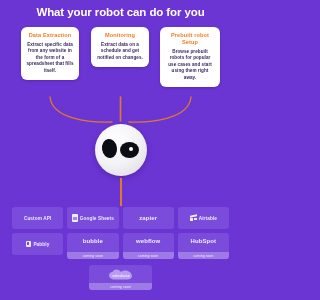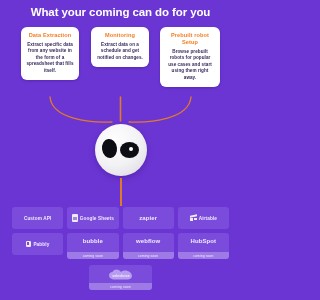--- a/index.html
+++ b/index.html
@@ -250,21 +250,21 @@
     width: 26px;
     height: 12px;
     position: relative;
   }
 </style>
 </head>
 <body>
 
 <div id="page">
 
-  <div class="page-title">What your coming can do for you</div>
+  <div class="page-title">What your robot can do for you</div>
 
   <div class="cards">
 
     <div class="card card-0">
       <div class="card-title">Data Extraction</div>
       <div class="card-body">Extract specific data from any website in the form of a spreadsheet that fills itself.</div>
     </div>
 
     <div class="card card-1">
       <div class="card-title">Monitoring</div>

